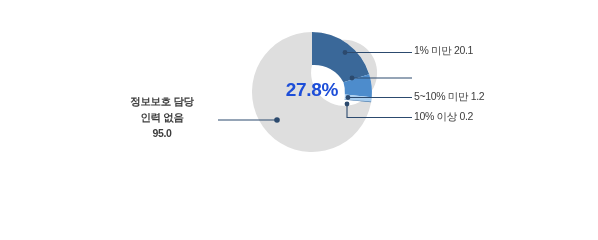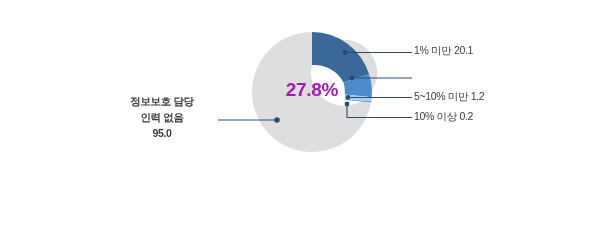--- a/index.html
+++ b/index.html
@@ -27,21 +27,21 @@
     height: 179px;
   }
   .center-pct {
     position: absolute;
     left: 272px;
     top: 79px;
     width: 80px;
     text-align: center;
     font-size: 19px;
     font-weight: bold;
-    color: #a21caf;
+    color: #1d4ed8;
     letter-spacing: -0.3px;
     line-height: 22px;
   }
   .label {
     position: absolute;
     font-size: 10.5px;
     color: #3d3d3d;
     white-space: nowrap;
     letter-spacing: -0.35px;
     font-weight: normal;

